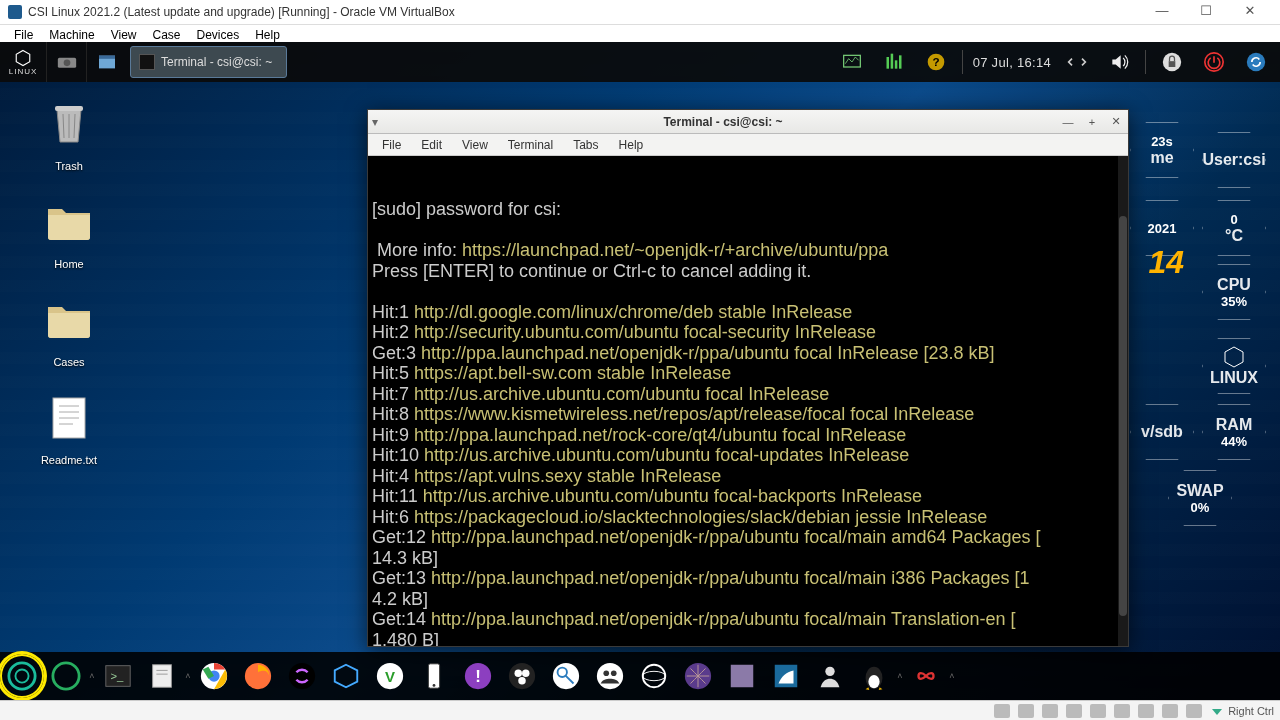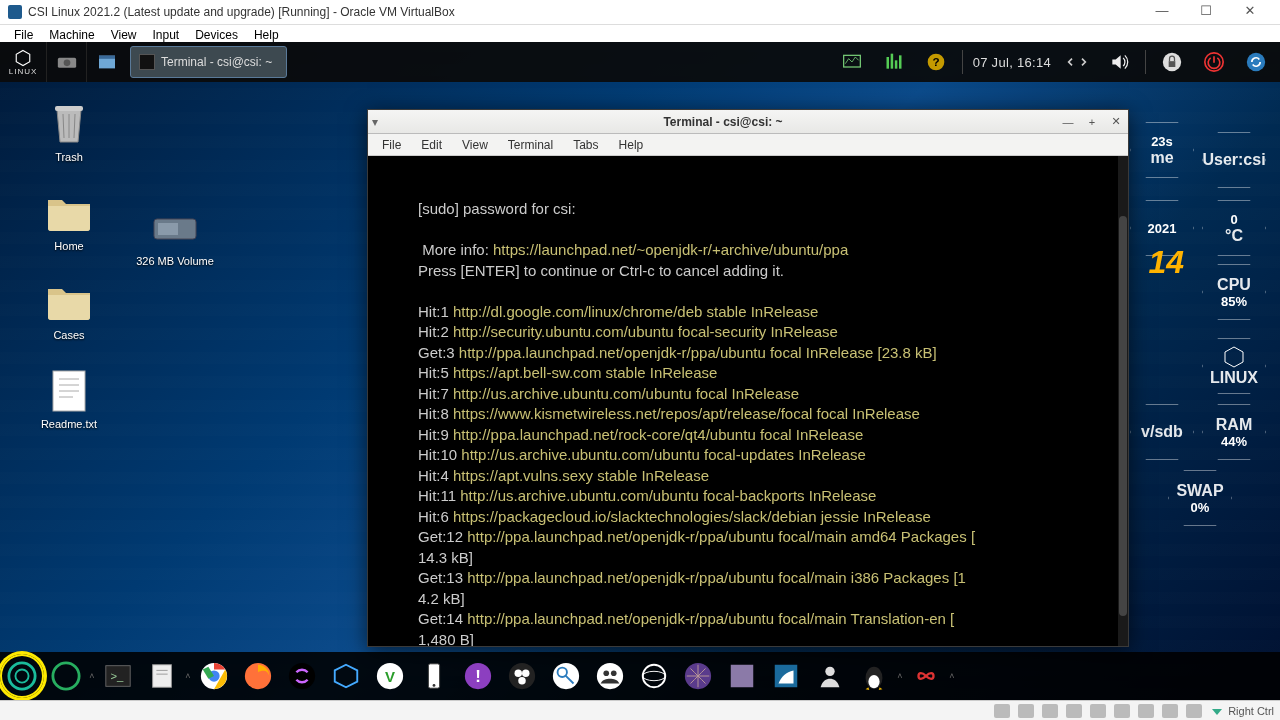--- a/index.html
+++ b/index.html
@@ -38,33 +38,33 @@
 .task.active { background:#3d4950; border-color:#5a7a99; }
 .task .ticon { width:16px; height:16px; background:#111; margin-right:6px; border:1px solid #555; }
 .panel-right { margin-left:auto; display:flex; align-items:center; gap:10px; padding-right:8px; }
 .tray-ic { width:32px; height:28px; display:flex; align-items:center; justify-content:center; }
 .tray-ic svg { width:20px; height:20px; }
 .clock { font-size:13px; letter-spacing:.3px; }
 .panel-divider { width:1px; height:24px; background:#444; }
 
 
 .desk-icons { position:absolute; top:50px; left:0; width:210px; display:flex; flex-direction:column; gap:6px; padding:8px 0 0 24px; z-index:5; }
-.di { width:90px; display:flex; flex-direction:column; align-items:center; gap:3px; color:#fff; font-size:11px; text-shadow:0 1px 2px #000; }
+.di { width:90px; display:flex; flex-direction:column; align-items:center; gap:12px; color:#fff; font-size:11px; text-shadow:0 1px 2px #000; }
 .di .ic { width:48px; height:48px; display:flex; align-items:center; justify-content:center; }
 .di.vol { position:absolute; left:130px; top:112px; }
 
 
 .term-window { position:absolute; left:367px; top:67px; width:762px; height:538px; background:#000; border:1px solid #3a3a3a; box-shadow:0 4px 20px rgba(0,0,0,0.6); z-index:20; display:flex; flex-direction:column; }
 .term-title { height:24px; background:linear-gradient(#f5f5f4,#e8e8e6); border-bottom:1px solid #bbb; display:flex; align-items:center; font-size:12px; color:#333; }
 .term-title .drop { width:14px; margin:0 4px; color:#666; }
 .term-title .ttext { flex:1; text-align:center; font-weight:600; }
 .term-title .wbtn { width:20px; height:16px; margin:0 2px; display:flex; align-items:center; justify-content:center; font-size:11px; color:#555; }
 .term-menu { height:22px; background:#f3f3f2; border-bottom:1px solid #ccc; display:flex; align-items:center; padding:0 4px; font-size:12px; color:#333; }
 .term-menu span { padding:0 10px; }
-.term-body { flex:1; background:#000; color:#ccc; font-family: "DejaVu Sans Mono","Consolas",monospace; font-size:15px; line-height:20.5px; padding:2px 6px 2px 4px; white-space:pre; overflow:hidden; position:relative;margin-left:46px; }
+.term-body { flex:1; background:#000; color:#ccc; font-family: "DejaVu Sans Mono","Consolas",monospace; font-size:18px; line-height:20.5px; padding:2px 6px 2px 4px; white-space:pre; overflow:hidden; position:relative; }
 .term-body .url { color:#c8c074; }
 .term-body .scrollbar { position:absolute; right:0; top:0; bottom:0; width:10px; background:#1a1a1a; }
 .term-body .scrollbar .thumb { position:absolute; left:1px; right:1px; top:60px; height:400px; background:#444; border-radius:4px; }
 
 
 .conky { position:absolute; right:0; top:40px; width:160px; height:470px; z-index:10; color:#fff; font-size:11px; }
 .hex { position:absolute; width:64px; height:56px; display:flex; flex-direction:column; align-items:center; justify-content:center; }
 .hex::before { content:""; position:absolute; inset:0; border:1px solid rgba(255,255,255,.4); clip-path: polygon(25% 0,75% 0,100% 50%,75% 100%,25% 100%,0 50%); }
 .hex .lbl { font-size:16px; opacity:.9; font-weight:700; }
 .hex .val { font-size:13px; font-weight:bold; }
@@ -90,21 +90,21 @@
   <div class="vb-icon"></div>
   <div class="title">CSI Linux 2021.2 (Latest update and upgrade) [Running] - Oracle VM VirtualBox</div>
   <div class="winbtn">—</div>
   <div class="winbtn">☐</div>
   <div class="winbtn close">✕</div>
 </div>
 <div class="vbox-menubar">
   <span>File</span>
   <span>Machine</span>
   <span>View</span>
-  <span>Input</span>
+  <span>Case</span>
   <span>Devices</span>
   <span>Help</span>
 </div>
 
 <div class="guest">
   <div class="wallpaper"></div>
 
   <div class="guest-panel">
     <div class="panel-left">
       <div class="linux-launcher">
@@ -225,29 +225,20 @@
           <svg width="36" height="44" viewBox="0 0 36 44">
             <rect x="2" y="2" width="32" height="40" fill="#fff" stroke="#aaa"></rect>
             <line x1="8" y1="10" x2="28" y2="10" stroke="#aaa"></line>
             <line x1="8" y1="16" x2="28" y2="16" stroke="#aaa"></line>
             <line x1="8" y1="22" x2="28" y2="22" stroke="#aaa"></line>
             <line x1="8" y1="28" x2="22" y2="28" stroke="#aaa"></line>
           </svg>
         </div>
       <span>Readme.txt</span>
     </div>
-    <div class="di vol">
-      <div class="ic">
-          <svg width="46" height="30" viewBox="0 0 46 30">
-            <rect x="2" y="6" width="42" height="20" rx="3" fill="#6a7a8a" stroke="#445"></rect>
-            <rect x="6" y="10" width="20" height="12" fill="#8a9aaa"></rect>
-          </svg>
-        </div>
-      <span>326 MB Volume</span>
-    </div>
   </div>
 
   <div class="term-window">
     <div class="term-title">
       <span class="drop">▾</span>
       <span class="ttext">Terminal - csi@csi: ~</span>
       <span class="wbtn">—</span>
       <span class="wbtn">+</span>
       <span class="wbtn">✕</span>
     </div>
@@ -275,21 +266,21 @@
     <div class="hex" style="right:86px; top:118px">
         <span class="val">2021</span>
       </div>
     <div class="hex" style="right:14px; top:118px">
         <span class="val">0</span>
         <span class="lbl">°C</span>
       </div>
     <div class="bignum" style="right:96px; top:162px">14</div>
     <div class="hex" style="right:14px; top:182px">
         <span class="lbl">CPU</span>
-        <span class="val">85%</span>
+        <span class="val">35%</span>
       </div>
     <div class="hex" style="right:14px; top:256px">
         <svg width="24" height="24" viewBox="0 0 24 24">
           <polygon points="12,2 21,7 21,17 12,22 3,17 3,7" fill="none" stroke="#fff"></polygon>
         </svg>
         <span class="lbl">LINUX</span>
       </div>
     <div class="hex" style="right:86px; top:322px">
         <span class="lbl">v/sdb</span>
       </div>

